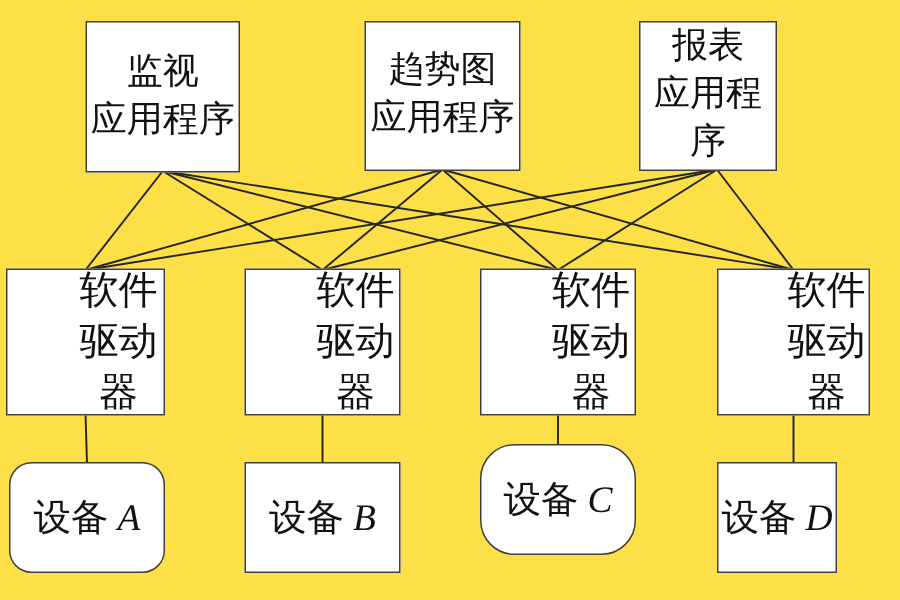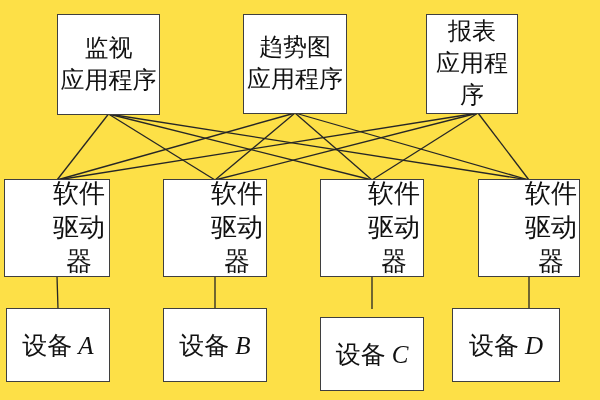--- a/index.html
+++ b/index.html
@@ -45,24 +45,24 @@
   
   #app-0 { left: 57px;  top: 14px; width: 103px; height: 101px; }
   #app-1 { left: 243px; top: 14px; width: 104px; height: 100px; }
   #app-2 { left: 426px; top: 14px; width: 92px; height: 100px; justify-content: center; }
   
   #driver-0 { left: 4px;   top: 179px; width: 106px; height: 98px; }
   #driver-1 { left: 163px; top: 179px; width: 104px; height: 98px; }
   #driver-2 { left: 320px; top: 179px; width: 104px; height: 98px; }
   #driver-3 { left: 478px; top: 179px; width: 102px; height: 98px; }
   
-  #device-0 { left: 6px;   top: 308px; width: 104px; height: 74px; }
+  #device-0 { left: 6px;   top: 308px; width: 104px; height: 74px; border-radius: 15px; }
   #device-1 { left: 163px; top: 308px; width: 104px; height: 74px; }
-  #device-2 { left: 320px; top: 317px; width: 104px; height: 74px; }
-  #device-3 { left: 452px; top: 308px; width: 108px; height: 74px; }
+  #device-2 { left: 320px; top: 296px; width: 104px; height: 74px; border-radius: 23px; }
+  #device-3 { left: 478px; top: 308px; width: 80px; height: 74px; }
 </style>
 </head>
 <body>
 
 <div class="stage" id="diagram">
 
   <svg id="edges-svg" viewBox="0 0 600 400" xmlns="http://www.w3.org/2000/svg">
       <line x1="108.5" y1="114.0" x2="57.0" y2="180.0" stroke="#262626" stroke-width="1.3"></line>
       <line x1="108.5" y1="114.0" x2="215.0" y2="180.0" stroke="#262626" stroke-width="1.3"></line>
       <line x1="108.5" y1="114.0" x2="372.0" y2="180.0" stroke="#262626" stroke-width="1.3"></line>

